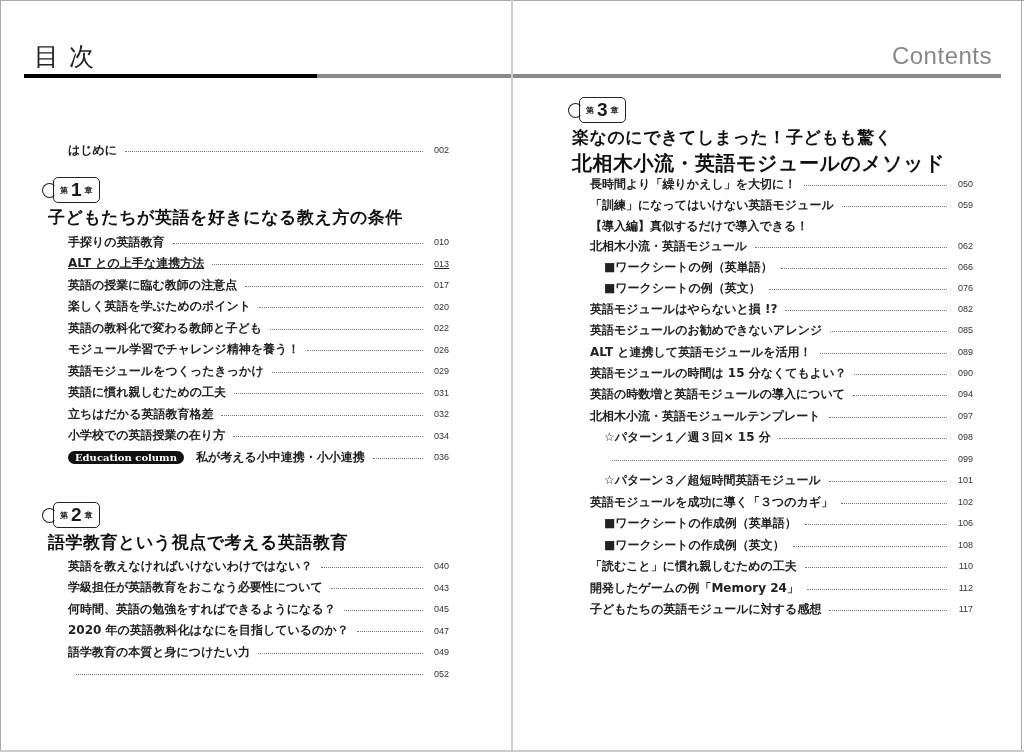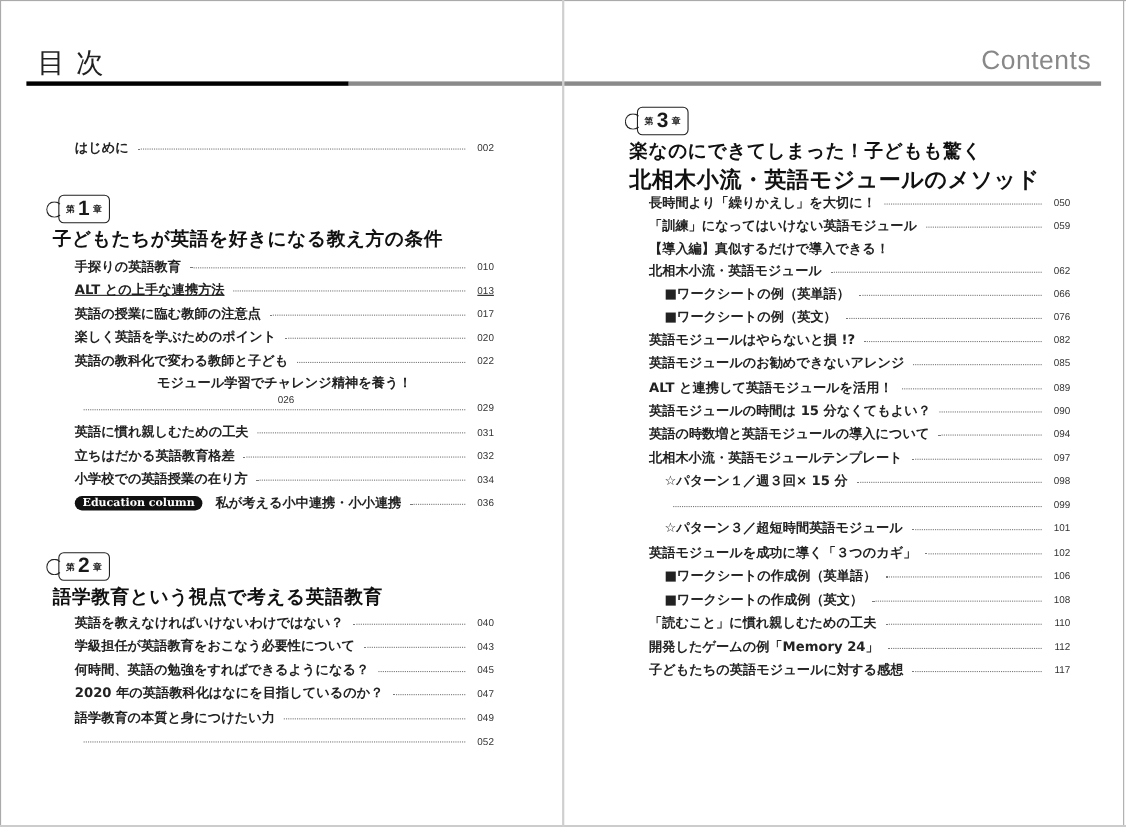--- a/index.html
+++ b/index.html
@@ -38,21 +38,21 @@
 <div class="frame-right"></div>
 <div class="frame-bottom"></div>
 <div class="spine"></div>
 
 <div class="title-ja">目次</div>
 <div class="title-en">Contents</div>
 <div class="rule-black"></div>
 <div class="rule-gray-l"></div>
 <div class="rule-gray-r"></div>
 
-<div class="toc-row" style="left:68px; top:124px; width:381px;">
+<div class="toc-row" style="left:68px; top:140px; width:381px;">
   <span class="lbl">はじめに</span>
   <span class="dots"></span>
   <span class="pg">002</span>
 </div>
 
 <div class="chap-badge" style="left:38px; top:177px;">
   <span class="chap-ring"></span>
   <span class="chap-box">
     <span class="k">第</span>
     <span class="n">1</span>
@@ -80,26 +80,27 @@
     <div class="toc-row" style="left: 68px; top: 296.5px; width: 381px;">
       <span class="lbl">楽しく英語を学ぶためのポイント</span>
       <span class="dots"></span>
       <span class="pg">020</span>
     </div>
     <div class="toc-row" style="left: 68px; top: 318px; width: 381px;">
       <span class="lbl">英語の教科化で変わる教師と子ども</span>
       <span class="dots"></span>
       <span class="pg">022</span>
     </div>
-    <div class="toc-row" style="left: 68px; top: 339.5px; width: 381px; flex-direction: column;">
+    <div class="toc-row" style="left: 68px; top: 339.5px; width: 381px;">
       <span class="lbl">モジュール学習でチャレンジ精神を養う！</span>
       <span class="dots"></span>
       <span class="pg">026</span>
     </div>
     <div class="toc-row" style="left: 68px; top: 361px; width: 381px;">
+      <span class="lbl">英語モジュールをつくったきっかけ</span>
       <span class="dots"></span>
       <span class="pg">029</span>
     </div>
     <div class="toc-row" style="left: 68px; top: 382.5px; width: 381px;">
       <span class="lbl">英語に慣れ親しむための工夫</span>
       <span class="dots"></span>
       <span class="pg">031</span>
     </div>
     <div class="toc-row" style="left: 68px; top: 404px; width: 381px;">
       <span class="lbl">立ちはだかる英語教育格差</span>

